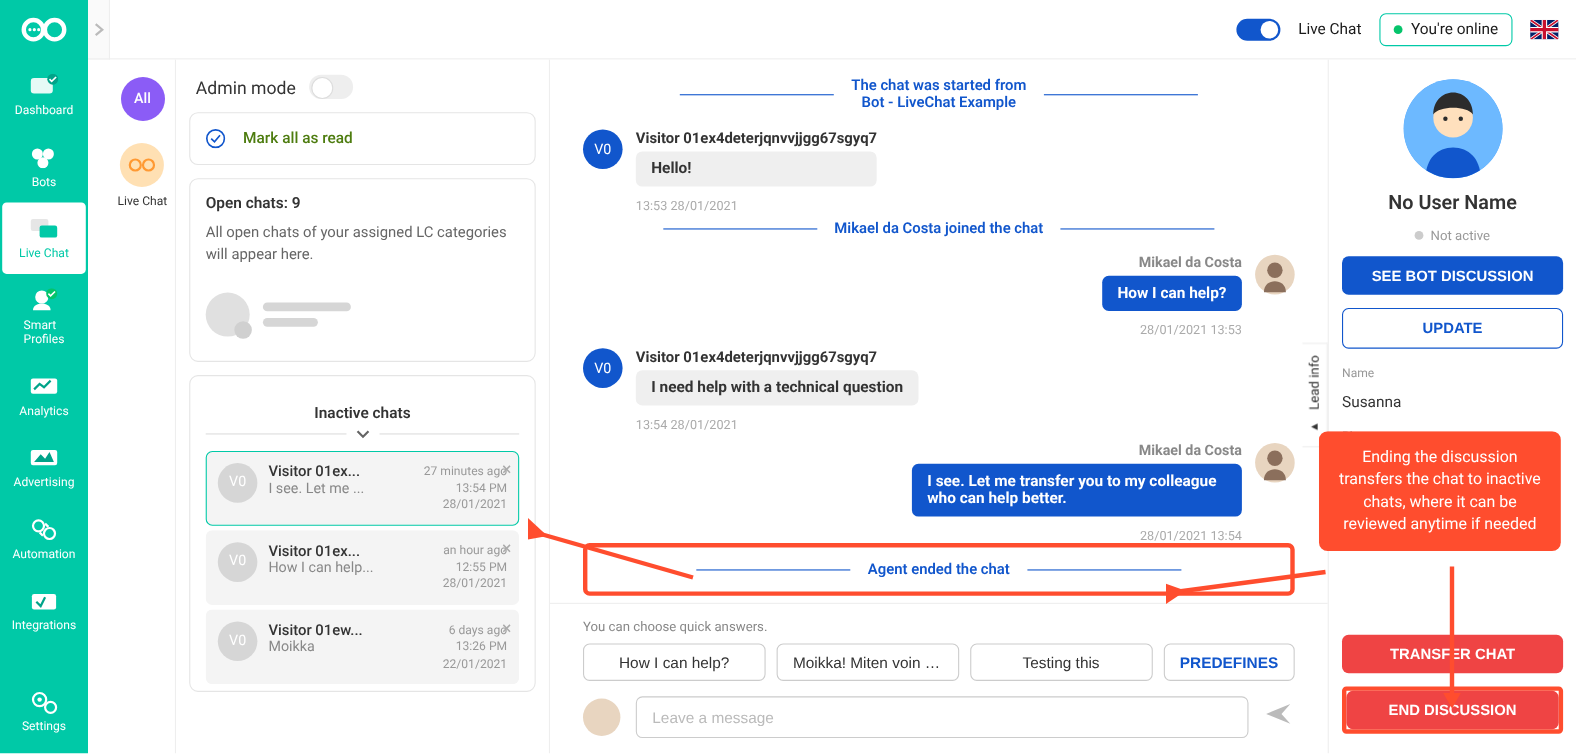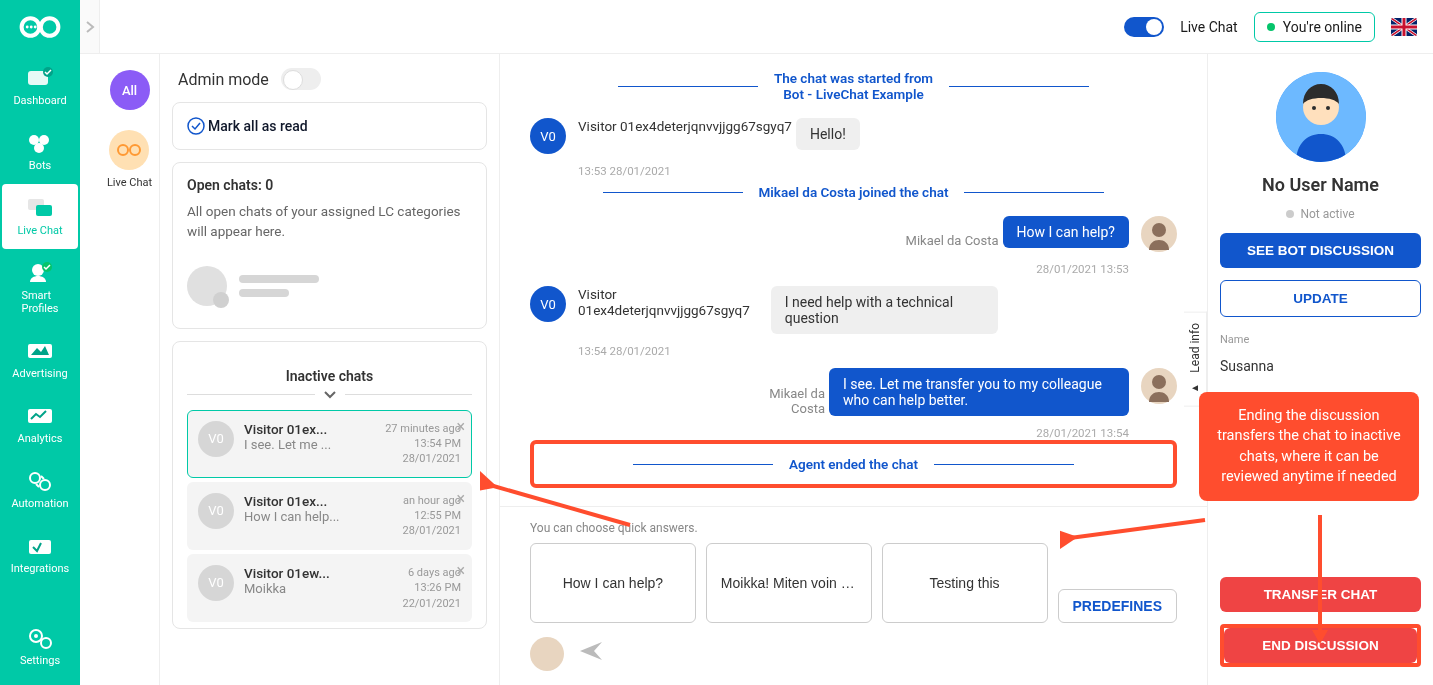--- a/index.html
+++ b/index.html
@@ -26,21 +26,21 @@
 .filter-pill { width: 40px; height: 40px; border-radius: 50%; display: flex; align-items: center; justify-content: center; color: #fff; background: #8b5cf6; font-size: 13px; font-weight: 500; }
 .filter-pill.inactive { background: #ffe0b3; }
 .filter-label { font-size: 11px; color: #333; text-align: center; }
 .filter-group { display: flex; flex-direction: column; align-items: center; gap: 6px; }
 
 .col-list { width: 340px; border-right: 1px solid #eee; display: flex; flex-direction: column; padding: 14px 12px; gap: 12px; overflow-y: auto; }
 .admin-row { display: flex; align-items: center; gap: 12px; padding-left: 6px; }
 .small-toggle { width: 40px; height: 22px; border-radius: 11px; background: #eee; position: relative; }
 .small-toggle::after { content: ''; width: 18px; height: 18px; background: #fff; border-radius: 50%; position: absolute; left: 2px; top: 2px; border: 1px solid #ddd; }
 .card { border: 1px solid #e5e5e5; border-radius: 8px; padding: 14px; }
-.mark-read { display: flex; align-items: center; gap: 3px; color: #0f172a; font-weight: 500; cursor: pointer; }
+.mark-read { display: flex; align-items: center; gap: 16px; color: #4d7c0f; font-weight: 500; cursor: pointer; }
 .open-chats-title { font-weight: 600; margin-bottom: 8px; color: #333; }
 .open-chats-desc { font-size: 13.5px; color: #666; line-height: 1.5; }
 .placeholder-chat { display: flex; gap: 12px; align-items: center; margin-top: 16px; padding: 8px 0; }
 .ph-avatar { width: 40px; height: 40px; border-radius: 50%; background: #e0e0e0; position: relative; }
 .ph-avatar::after { content: ''; width: 16px; height: 16px; border-radius: 50%; background: #d0d0d0; position: absolute; right: -2px; bottom: -2px; }
 .ph-lines { display: flex; flex-direction: column; gap: 6px; }
 .ph-line { height: 8px; background: #d6d6d6; border-radius: 4px; }
 .stats-row { display: flex; justify-content: space-between; font-size: 13px; font-weight: 600; color: #333; padding: 0 4px; }
 .inactive-header { text-align: center; font-weight: 600; color: #333; margin-top: 12px; }
 .divider-chevron { display: flex; align-items: center; gap: 8px; margin: 6px 0 10px; }
@@ -59,35 +59,35 @@
 .col-conv { flex: 1; display: flex; flex-direction: column; min-width: 0; }
 .conv-body { flex: 1; overflow-y: auto; padding: 10px 30px; }
 .sys-msg { text-align: center; color: #1156cc; font-weight: 600; font-size: 13.5px; padding: 6px 0; display: flex; align-items: center; gap: 16px; }
 .sys-msg .line { flex: 1; height: 1px; background: #1156cc; max-width: 140px; }
 .sys-msg .sys-text { flex: 0 1 auto; }
 .sys-msg.center { justify-content: center; }
 .msg-row { display: flex; gap: 12px; margin: 10px 0; align-items: flex-start; }
 .msg-row.right { justify-content: flex-end; }
 .msg-avatar { width: 36px; height: 36px; border-radius: 50%; background: #1156cc; color: #fff; display: flex; align-items: center; justify-content: center; font-size: 13px; flex-shrink: 0; }
 .msg-avatar.agent-av { background: #e8d5c0; }
-.msg-col { display: flex; gap: 4px; max-width: 420px; }
+.msg-col { display: flex; flex-direction: column; gap: 4px; max-width: 420px; font-weight: bold; }
 .msg-col.right { align-items: flex-end; }
 .visitor-name { font-size: 13.5px; color: #333; }
 .bubble { background: #efefef; border-radius: 6px; padding: 8px 14px; font-size: 14px; color: #333; display: inline-block; }
 .bubble.agent { background: #1156cc; color: #fff; }
 .msg-time { font-size: 11.5px; color: #aaa; margin-left: 48px; margin-top: 2px; }
 .msg-time.right { text-align: right; margin-left: 0; margin-right: 48px; }
 .agent-name-right { font-size: 13px; color: #888; text-align: right; margin-left: 44px; }
 .highlight-box { border: 4px solid #ff4d2e; border-radius: 6px; padding: 6px; }
 
 .composer { border-top: 1px solid #eee; padding: 14px 30px; }
 .quick-label { font-size: 12px; color: #888; margin-bottom: 8px; }
 .quick-row { display: flex; gap: 10px; }
 .quick-btn { border: 1px solid #ccc; border-radius: 6px; padding: 8px 14px; font-size: 14px; background: #fff; color: #333; flex: 1; white-space: nowrap; overflow: hidden; text-overflow: ellipsis; }
-.quick-btn.predef { flex: 0 0 auto; color: #1156cc; font-weight: 700; border-color: #ccc; margin-top: 46px; }
+.quick-btn.predef { flex: 0 0 auto; color: #1156cc; font-weight: 700; border-color: #ccc; }
 .input-row { display: flex; gap: 14px; align-items: center; margin-top: 14px; }
 .composer-avatar { width: 34px; height: 34px; border-radius: 50%; background: #e8d5c0; }
 .msg-input { flex: 1; border: 1px solid #ccc; border-radius: 6px; padding: 10px 14px; font-size: 14px; color: #333; }
 .msg-input::placeholder { color: #bbb; }
 .send-btn { width: 28px; height: 28px; color: #aaa; cursor: pointer; }
 
 .lead-tab { position: absolute; right: 226px; top: 312px; background: #fff; border: 1px solid #eee; border-right: none; padding: 10px 4px; writing-mode: vertical-rl; transform: rotate(180deg); font-size: 12px; color: #333; z-index: 4; cursor: pointer; }
 
 .col-right { width: 226px; border-left: 1px solid #eee; display: flex; flex-direction: column; padding: 18px 12px; gap: 12px; position: relative; }
 .user-avatar { width: 90px; height: 90px; border-radius: 50%; background: #4da6ff; margin: 0 auto; display: flex; align-items: center; justify-content: center; overflow: hidden; }
@@ -157,33 +157,33 @@
             <circle cx="20" cy="5" r="5" fill="#05c46b"></circle>
             <path d="M17 5l2 2 4-4" stroke="#fff" stroke-width="1.5" fill="none"></path>
           </svg>
         </span>
       <span>Smart<br>Profiles</span>
     </div>
     <div class="nav-item">
       <span class="nav-icon">
           <svg width="26" height="20">
             <rect x="1" y="3" width="24" height="14" rx="2" fill="#fff"></rect>
-            <polygon points="4,14 10,7 14,11 18,5 22,14" fill="#00a389"></polygon>
-          </svg>
-        </span>
-      <span>Advertising</span>
+            <path d="M4 13l5-5 4 3 6-6" stroke="#00a389" stroke-width="2" fill="none"></path>
+          </svg>
+        </span>
+      <span>Analytics</span>
     </div>
     <div class="nav-item">
       <span class="nav-icon">
           <svg width="26" height="20">
             <rect x="1" y="3" width="24" height="14" rx="2" fill="#fff"></rect>
-            <path d="M4 13l5-5 4 3 6-6" stroke="#00a389" stroke-width="2" fill="none"></path>
-          </svg>
-        </span>
-      <span>Analytics</span>
+            <polygon points="4,14 10,7 14,11 18,5 22,14" fill="#00a389"></polygon>
+          </svg>
+        </span>
+      <span>Advertising</span>
     </div>
     <div class="nav-item">
       <span class="nav-icon">
           <svg width="26" height="22">
             <circle cx="8" cy="8" r="5" fill="none" stroke="#fff" stroke-width="2"></circle>
             <circle cx="18" cy="15" r="5" fill="none" stroke="#fff" stroke-width="2"></circle>
             <path d="M14 6l3 3M12 17l-3-3" stroke="#fff" stroke-width="2"></path>
           </svg>
         </span>
       <span>Automation</span>
@@ -258,21 +258,21 @@
       <div class="card">
         <div class="mark-read">
           <svg width="18" height="18">
               <circle cx="9" cy="9" r="8" fill="none" stroke="#1156cc" stroke-width="1.5"></circle>
               <path d="M5 9l3 3 5-6" stroke="#1156cc" stroke-width="1.5" fill="none"></path>
             </svg>
           <span>Mark all as read</span>
         </div>
       </div>
       <div class="card">
-        <div class="open-chats-title">Open chats: 0</div>
+        <div class="open-chats-title">Open chats: 9</div>
         <div class="open-chats-desc">All open chats of your assigned LC categories will appear here.</div>
         <div class="placeholder-chat">
           <div class="ph-avatar"></div>
           <div class="ph-lines">
             <div class="ph-line" style="width:80px"></div>
             <div class="ph-line" style="width:50px"></div>
           </div>
         </div>
       </div>
       <div class="card" style="padding:14px 14px 6px">
@@ -397,20 +397,21 @@
       <div class="composer">
         <div class="quick-label">You can choose quick answers.</div>
         <div class="quick-row">
           <button class="quick-btn">How I can help?</button>
           <button class="quick-btn">Moikka! Miten voin au...</button>
           <button class="quick-btn">Testing this</button>
           <button class="quick-btn predef">PREDEFINES</button>
         </div>
         <div class="input-row">
           <div class="composer-avatar"></div>
+          <input class="msg-input" placeholder="Leave a message" style="">
           <div class="send-btn">
             <svg width="26" height="22">
                 <path d="M2 11l22-9-8 9 8 9z" fill="#bbb"></path>
               </svg>
           </div>
         </div>
       </div>
     </div>
 
     <div class="lead-tab">

